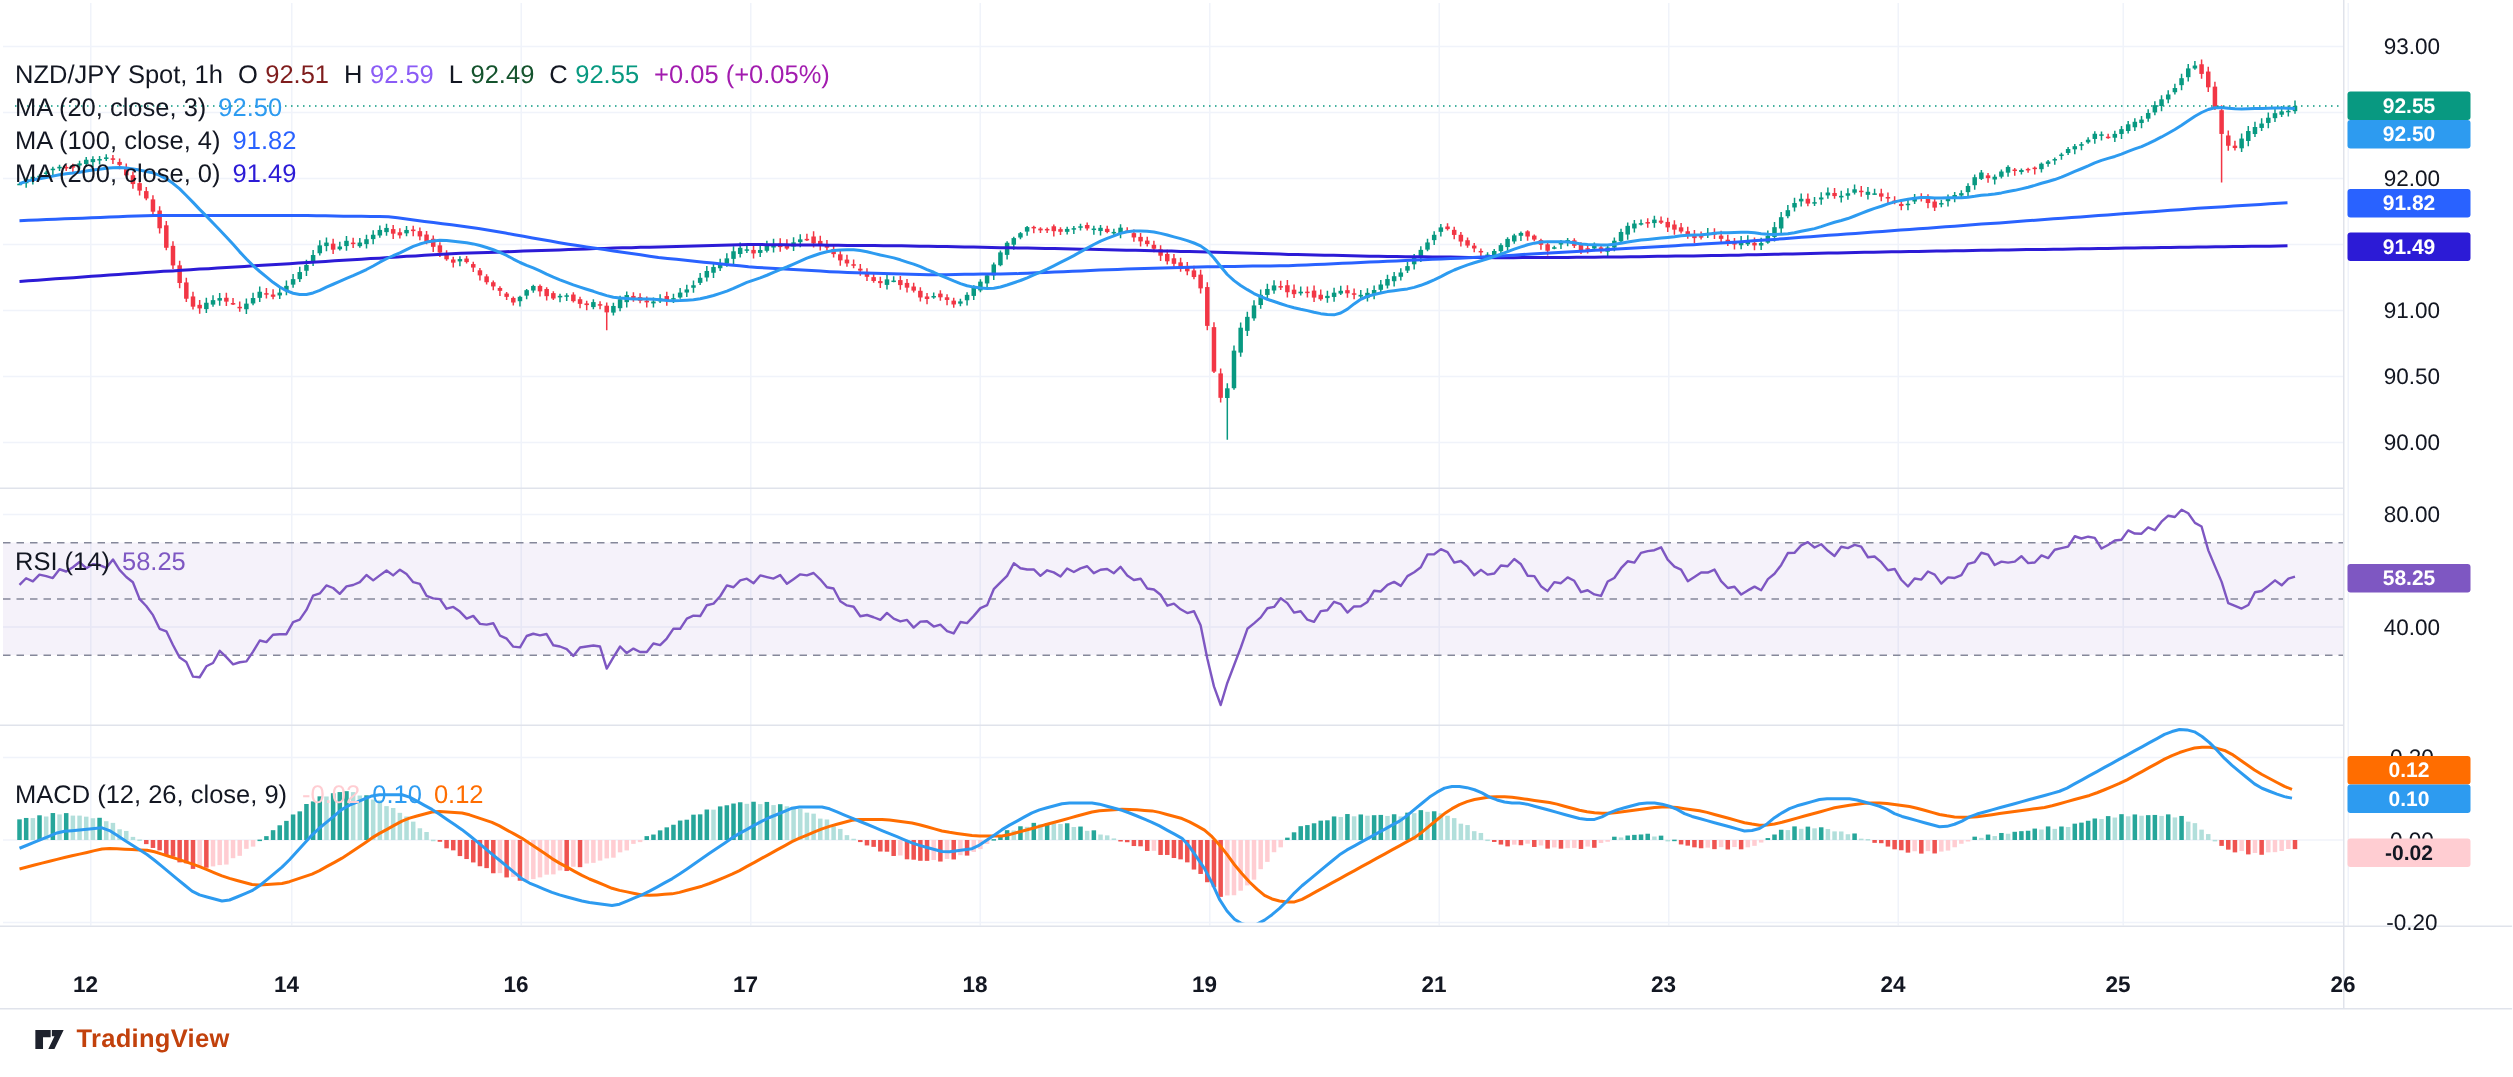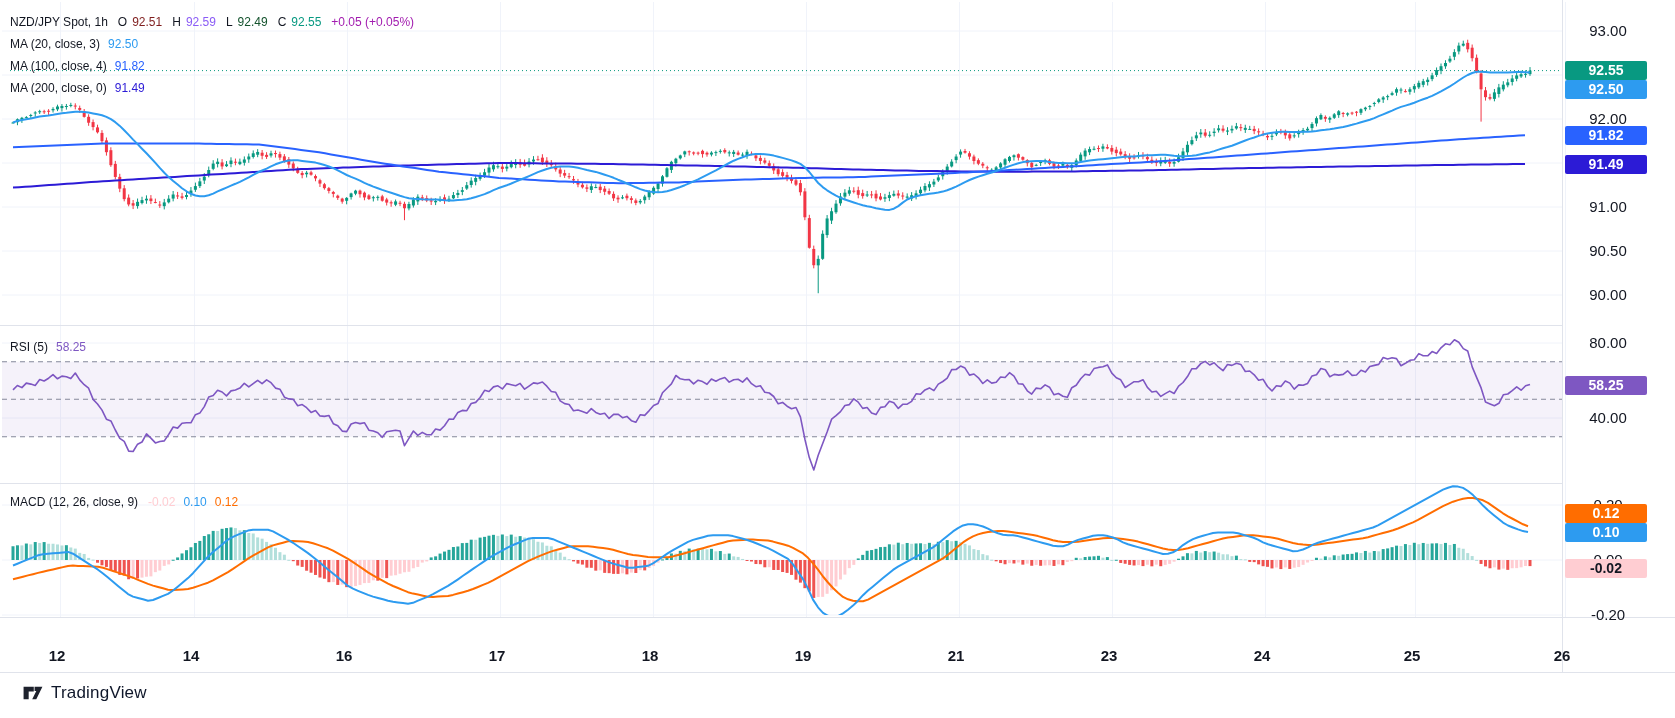--- a/index.html
+++ b/index.html
@@ -1,27 +1,27 @@
 <!DOCTYPE html>
 <html><head>
 <meta charset="utf-8">
 <style>
   html,body{margin:0;padding:0;background:#fff;}
   .root{position:relative;width:1675px;height:718px;background:#ffffff;
         font-family:"Liberation Sans",sans-serif;overflow:hidden;color:#131722;}
   svg text{font-family:"Liberation Sans",sans-serif;}
-  .legend{position:absolute;left:10px;font-size:12px;color:#131722;z-index:5;}
+  .legend{position:absolute;left:10px;font-size:17px;color:#131722;z-index:5;margin-top:28px;}
   .legend .row{height:22px;display:flex;align-items:center;white-space:nowrap;}
   .legend .grp{margin-left:10px;}
   .legend .v{margin-left:5px;}
   .badge{position:absolute;left:1565px;width:82px;height:19px;border-radius:2px;
          display:flex;align-items:center;justify-content:center;
          font-size:14px;font-weight:700;z-index:6;}
   .wm{position:absolute;left:22px;top:682px;display:flex;align-items:center;gap:7px;z-index:5;}
-  .wm .brand{font-size:17px;font-weight:400;color:#0f172a;letter-spacing:.2px;}
+  .wm .brand{font-size:17px;font-weight:700;color:#c2410c;letter-spacing:.2px;}
 </style>
 </head>
 <body>
 
 <div class="root">
 
   <svg id="chart-svg" width="1675" height="718" viewBox="0 0 1675 718" style="position:absolute;left:0;top:0;">
       <defs>
         <clipPath id="clipMain">
           <rect x="2" y="2" width="1560" height="321"></rect>
@@ -1155,21 +1155,21 @@
       <span class="v" style="color:#2962ff;margin-left:8px">91.82</span>
     </div>
     <div class="row">
       <span>MA (200, close, 0)</span>
       <span class="v" style="color:#2c1bd6;margin-left:8px">91.49</span>
     </div>
   </div>
 
   <div class="legend" style="top:336px;">
     <div class="row">
-      <span>RSI (5)</span>
+      <span>RSI (14)</span>
       <span class="v" style="color:#7e57c2;margin-left:8px">58.25</span>
     </div>
   </div>
 
   <div class="legend" style="top:491px;">
     <div class="row">
       <span>MACD (12, 26, close, 9)</span>
       <span class="v" style="color:#ffcdd2;margin-left:10px">-0.02</span>
       <span class="v" style="color:#2d9bf0;margin-left:8px">0.10</span>
       <span class="v" style="color:#ff6d00;margin-left:8px">0.12</span>

